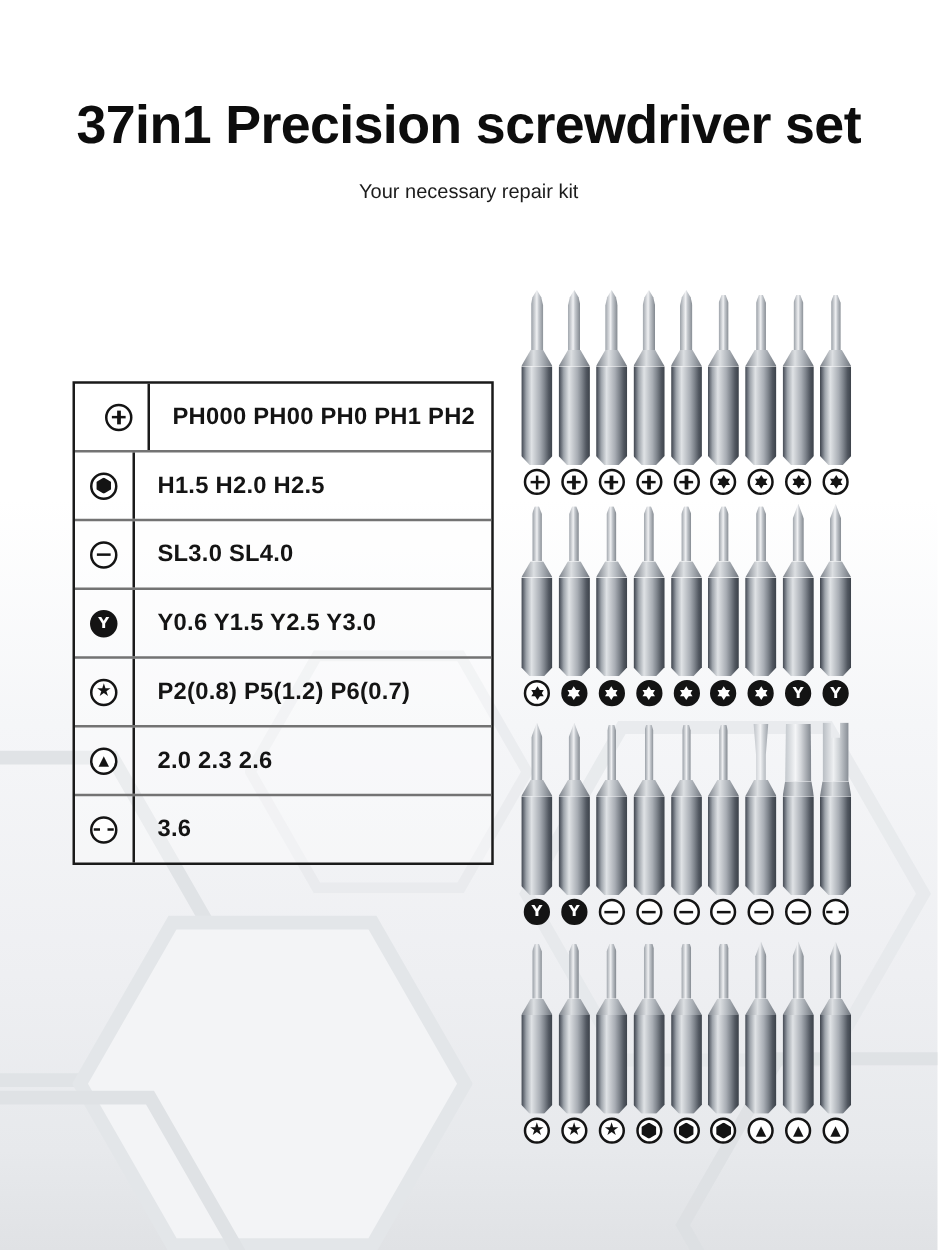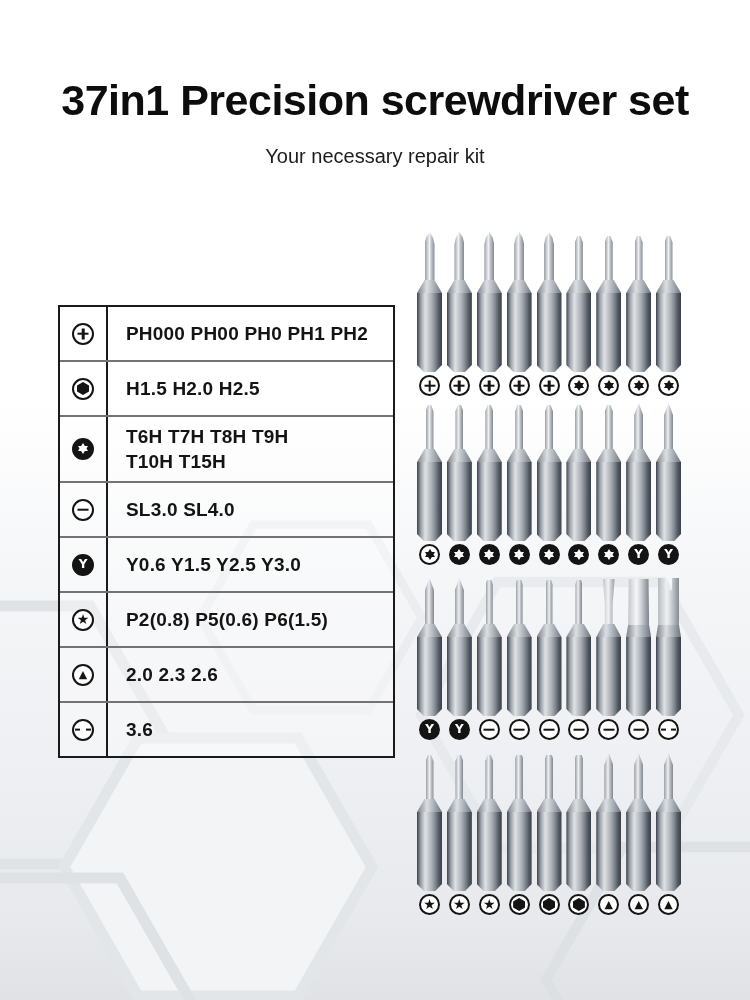--- a/index.html
+++ b/index.html
@@ -7,28 +7,28 @@
     width:750px;height:1000px;position:relative;overflow:hidden;
     font-family:"Liberation Sans", sans-serif;color:#141414;
     background:linear-gradient(180deg,#ffffff 0%,#ffffff 40%,#f5f6f8 58%,#eeeff2 78%,#e7e9ec 92%,#e0e2e5 100%);
   }
   
   .bg-hex{position:absolute;inset:0;z-index:0;pointer-events:none;}
   .bg-hex svg{position:absolute;}
   
   .header{position:absolute;top:76px;left:0;width:100%;text-align:center;z-index:2;}
   .title{font-size:43px;font-weight:bold;letter-spacing:-0.5px;margin:0;color:#0d0d0d;}
-  .subtitle{font-size:20px;margin:20px 0 0 0;color:#1c1c1c;font-weight:400;}
+  .subtitle{font-size:16px;margin:20px 0 0 0;color:#1c1c1c;font-weight:400;}
   
   .spec-table{
     position:absolute;left:58px;top:305px;width:333px;z-index:2;
     border:2px solid #1a1a1a;background:rgba(255,255,255,0.35);
   }
   .spec-row{display:flex;min-height:53px;border-top:2px solid #737373;align-items:stretch;}
-  .spec-row:first-child{border-top:none;}
+  .spec-row:first-child{border-top:none;padding-left:12px;}
   .cell-icon{width:46px;flex:0 0 46px;border-right:2px solid #1a1a1a;display:flex;align-items:center;justify-content:center;}
   .cell-text{flex:1;display:flex;flex-direction:column;justify-content:center;padding:7px 6px 7px 18px;
     font-weight:bold;font-size:19px;line-height:25px;letter-spacing:0.2px;color:#141414;}
   
   .sym{box-sizing:border-box;width:21px;height:21px;border:2px solid #141414;border-radius:50%;
     background:#fff;position:relative;display:inline-flex;align-items:center;justify-content:center;line-height:1;flex:0 0 auto;}
   .spec-table .sym{width:22px;height:22px;}
   .sym .glyph{font-family:"DejaVu Sans","Liberation Sans",sans-serif;color:#141414;}
   .s-phillips::before{content:"";position:absolute;left:50%;top:50%;transform:translate(-50%,-50%);width:11px;height:2.6px;background:#141414;}
   .s-phillips::after{content:"";position:absolute;left:50%;top:50%;transform:translate(-50%,-50%);width:2.6px;height:11px;background:#141414;}
@@ -118,29 +118,20 @@
         <span class="sym s-hex">
           <i class="hexshape"></i>
         </span>
       </div>
       <div class="cell-text">
         <div>H1.5 H2.0 H2.5</div>
       </div>
     </div>
     <div class="spec-row">
       <div class="cell-icon">
-        <span class="sym s-torxsec"></span>
-      </div>
-      <div class="cell-text">
-        <div>T6H T7H T8H T9H</div>
-        <div>T10H T15H</div>
-      </div>
-    </div>
-    <div class="spec-row">
-      <div class="cell-icon">
         <span class="sym s-slotted"></span>
       </div>
       <div class="cell-text">
         <div>SL3.0 SL4.0</div>
       </div>
     </div>
     <div class="spec-row">
       <div class="cell-icon">
         <span class="sym s-triwing">
           <span class="glyph">Y</span>
@@ -150,21 +141,21 @@
         <div>Y0.6 Y1.5 Y2.5 Y3.0</div>
       </div>
     </div>
     <div class="spec-row">
       <div class="cell-icon">
         <span class="sym s-pentalobe">
           <span class="glyph">★</span>
         </span>
       </div>
       <div class="cell-text">
-        <div>P2(0.8) P5(0.6) P6(1.5)</div>
+        <div>P2(0.8) P5(1.2) P6(0.7)</div>
       </div>
     </div>
     <div class="spec-row">
       <div class="cell-icon">
         <span class="sym s-triangle">
           <span class="glyph">▲</span>
         </span>
       </div>
       <div class="cell-text">
         <div>2.0 2.3 2.6</div>

